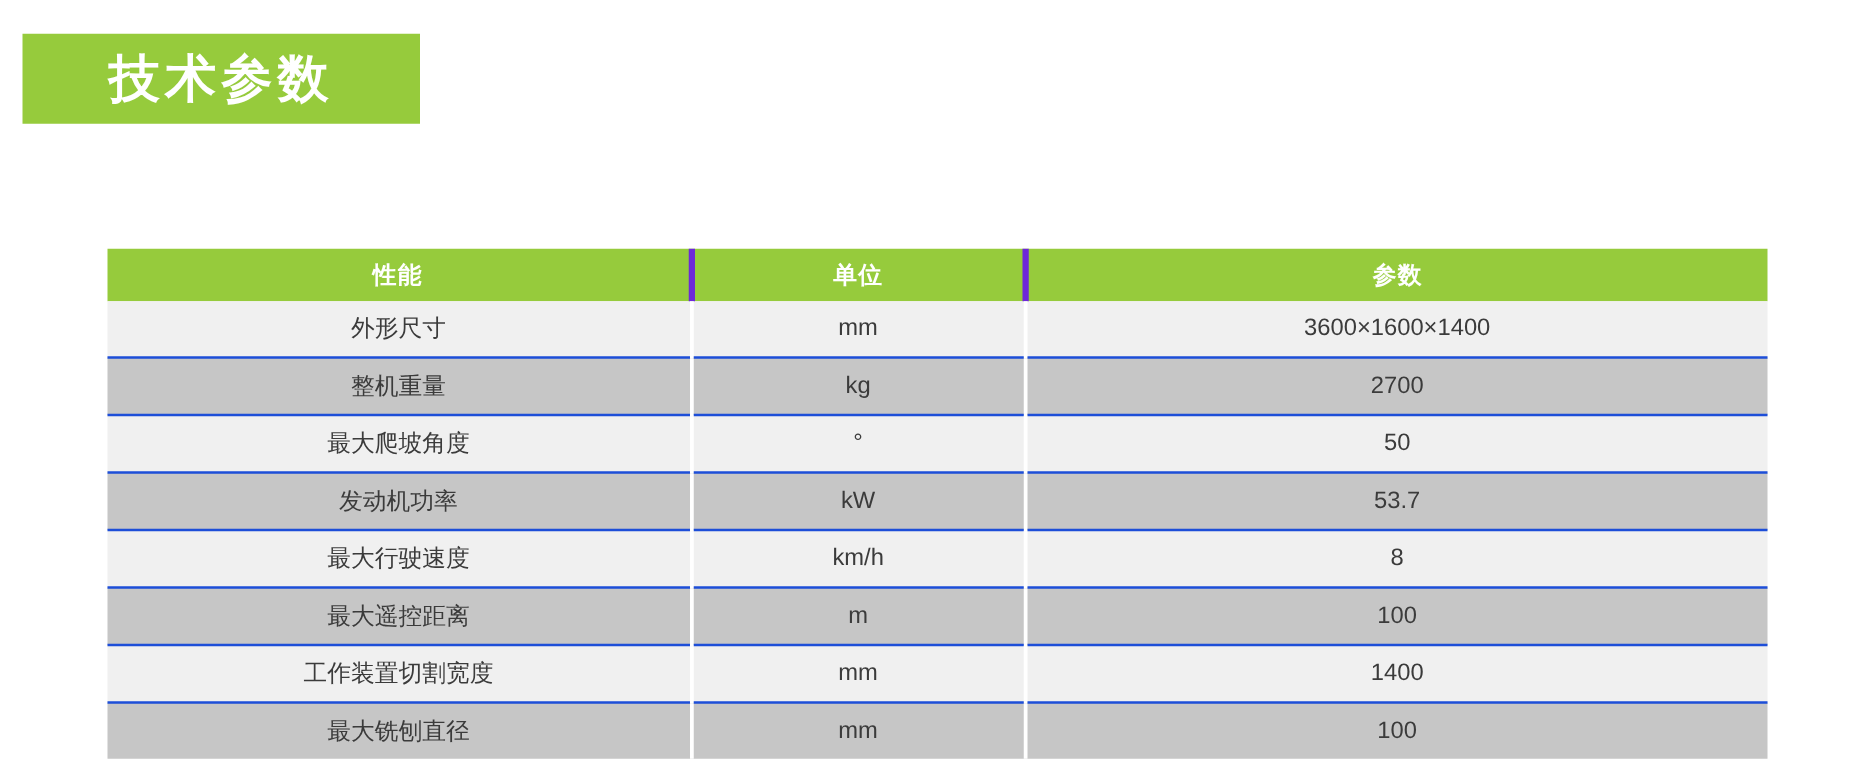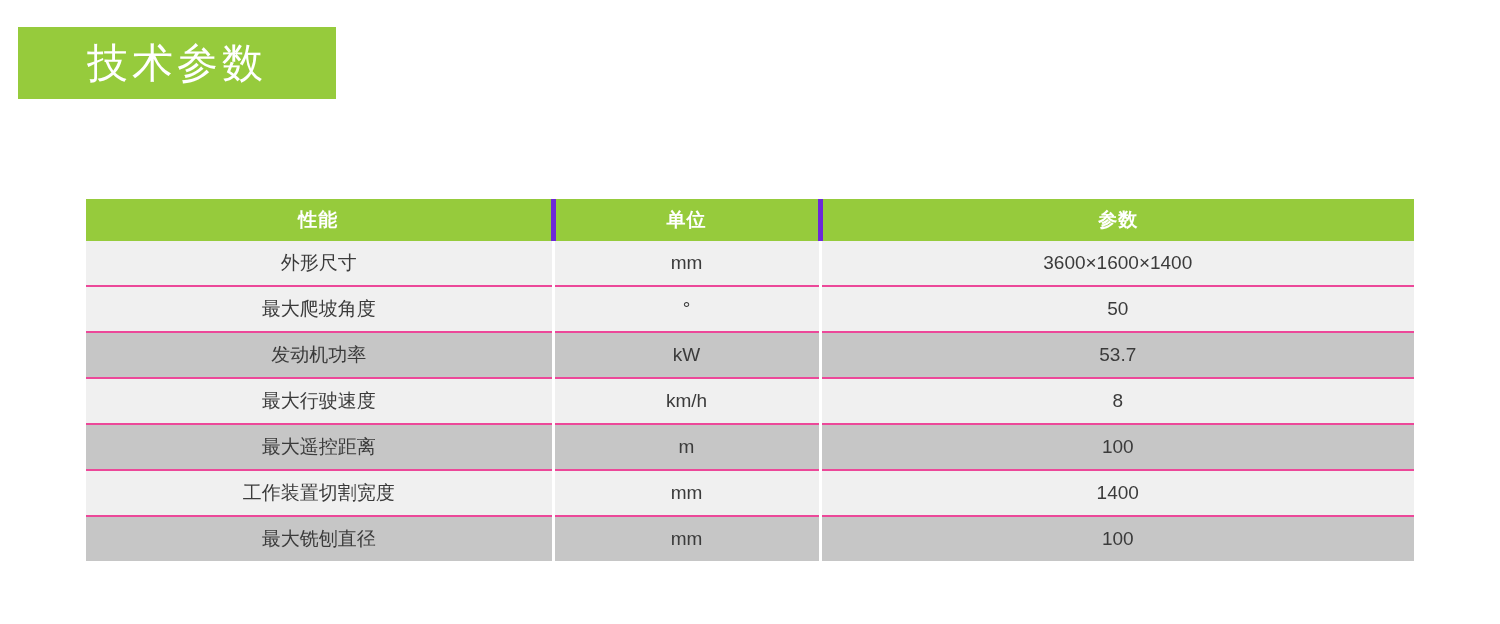--- a/index.html
+++ b/index.html
@@ -26,21 +26,21 @@
     width: 318px;
     height: 72px;
     background: #96cb3c;
     display: flex;
     align-items: center;
     justify-content: center;
   }
   .title-banner .title-text {
     color: #ffffff;
     font-size: 41px;
-    font-weight: normal;
+    font-weight: bold;
     letter-spacing: 4px;
     line-height: 1;
   }
   .spec-table {
     position: absolute;
     left: 86px;
     top: 199px;
     width: 1328px;
     border-collapse: collapse;
     table-layout: fixed;
@@ -60,21 +60,21 @@
     border-right: 5px solid #6d28d9;
   }
   .spec-table th:last-child { border-right: none; margin-left: 44px; }
 
   .spec-table td {
     height: 42px;
     text-align: center;
     font-size: 19px;
     color: #3b3b3b;
     border-right: 3px solid #ffffff;
-    border-bottom: 2px solid #ec4899;
+    border-bottom: 2px solid #1d4ed8;
     font-weight: normal;
   }
   .spec-table td:last-child { border-right: none; text-align: center; }
 
   .spec-table tr.row-light td { background: #f0f0f0; }
   .spec-table tr.row-dark td { background: #c6c6c6; }
   .spec-table tr:last-child td { border-bottom: none; }
 </style>
 </head>
 <body>
@@ -96,20 +96,25 @@
         <th>性能</th>
         <th>单位</th>
         <th>参数</th>
       </tr>
     </thead>
     <tbody>
       <tr class="row-light">
         <td>外形尺寸</td>
         <td>mm</td>
         <td>3600×1600×1400</td>
+      </tr>
+      <tr class="row-dark">
+        <td>整机重量</td>
+        <td>kg</td>
+        <td>2700</td>
       </tr>
       <tr class="row-light">
         <td>最大爬坡角度</td>
         <td>°</td>
         <td>50</td>
       </tr>
       <tr class="row-dark">
         <td>发动机功率</td>
         <td>kW</td>
         <td>53.7</td>

